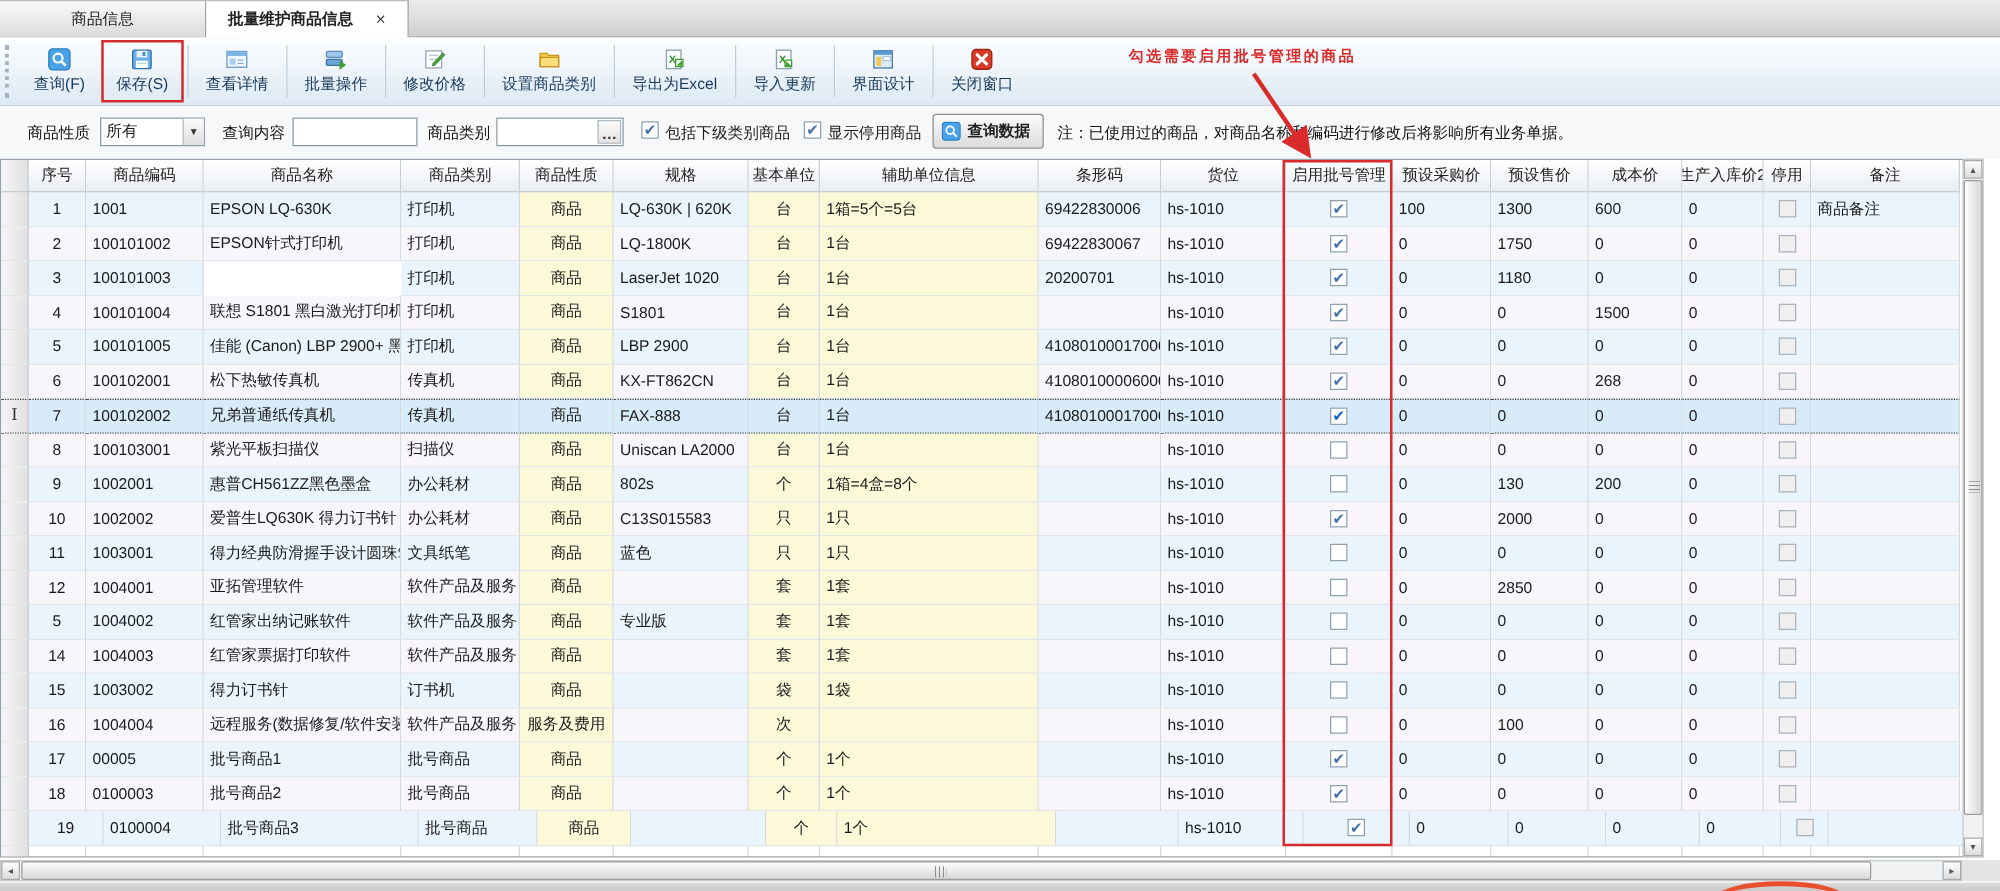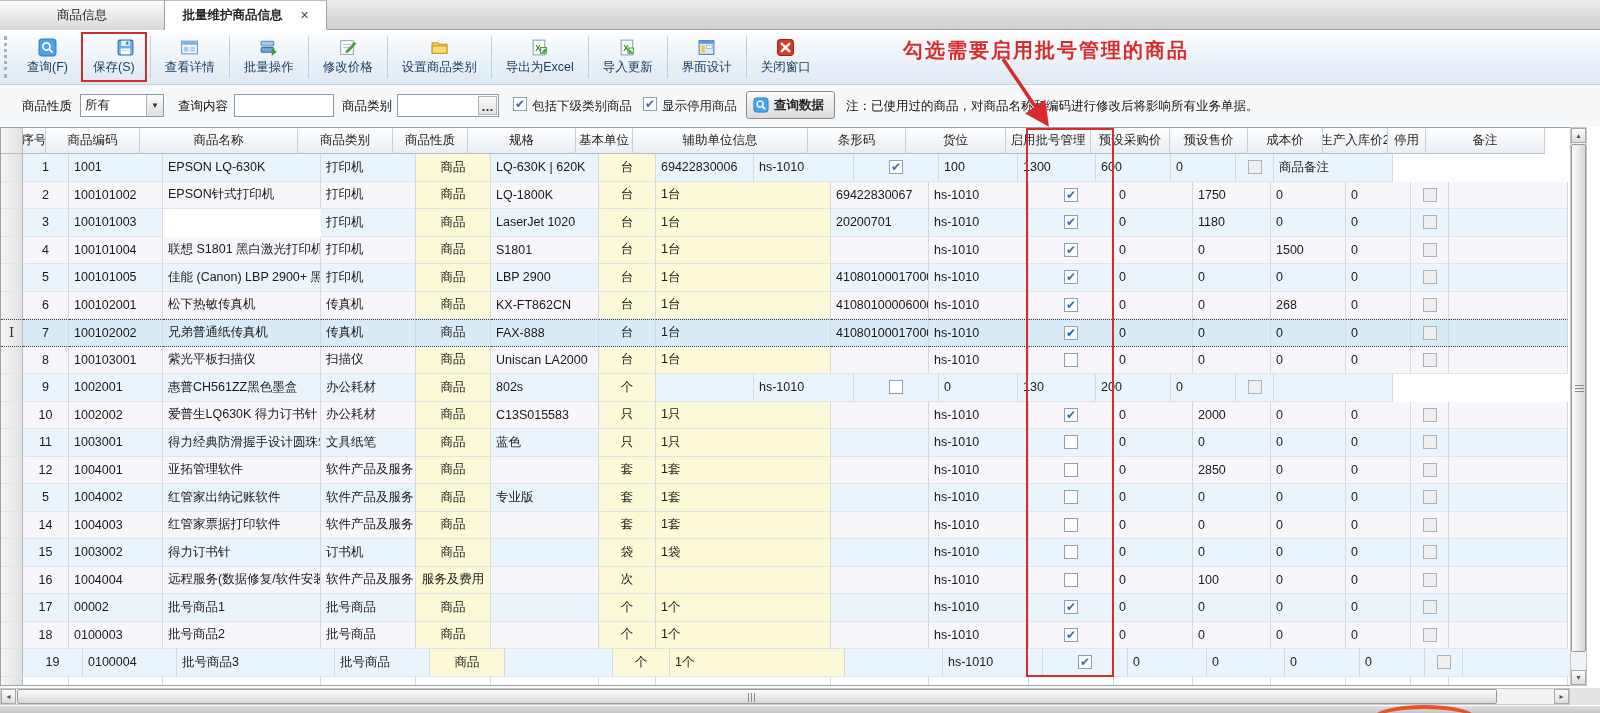--- a/index.html
+++ b/index.html
@@ -18,21 +18,21 @@
   .tab .close-x { margin-left:18px; font-size:14px; color:#444; font-weight:normal; }
 
   
   .toolbar { position:absolute; left:0; top:30px; width:1600px; height:55px;
              background:linear-gradient(#fdfeff,#dde9f3); border-bottom:1px solid #c6d3df;
              display:flex; align-items:stretch; }
   .tb-grip { width:9px; margin:6px 2px 6px 4px; border-left:3px dotted #9fb3c6; }
   .tb-btn { display:flex; flex-direction:column; align-items:center; justify-content:center;
             padding:3px 12px 4px 12px; color:#173a5c; white-space:nowrap; }
   .tb-btn .ticon { width:19px; height:19px; margin-bottom:2px; }
-  .tb-btn.boxed { border:2px solid #d22c2c; padding:1px 10px 2px 10px; margin:2px 1px;align-items:flex-end; }
+  .tb-btn.boxed { border:2px solid #d22c2c; padding:1px 10px 2px 10px; margin:2px 1px; }
   .tb-sep { width:1px; background:#c2cfdb; margin:6px 2px; }
 
   
   .filterbar { position:absolute; left:0; top:85px; width:1600px; height:42px; background:#f6f8fa; }
   .filterbar .lbl { position:absolute; top:13px; color:#111; }
   .inputbox { position:absolute; top:9px; height:23px; background:#fff; border:1px solid #8a9cab; }
   .selectbox { display:flex; align-items:center; }
   .selectbox .val { flex:1; padding-left:4px; }
   .selectbox .dd { width:17px; height:100%; background:linear-gradient(#fafafa,#dfdfdf); border-left:1px solid #aab6c0;
                    display:flex; align-items:center; justify-content:center; font-size:8px; color:#333; }
@@ -81,21 +81,21 @@
                   border:1px solid #a9a9a9; display:flex; align-items:center; justify-content:center; font-size:8px; color:#555; }
   .hscroll .thumb { position:absolute; left:16px; top:0; width:1480px; height:15px; background:linear-gradient(#fdfdfd,#d7d7d7);
                     border:1px solid #9a9a9a; border-radius:2px; }
   .hthumb-grip { position:absolute; left:730px; top:3px; width:9px; height:9px;
                  background:repeating-linear-gradient(90deg,#8a8a8a 0 1px,transparent 1px 3px); }
   .corner { position:absolute; left:1570px; top:688px; width:30px; height:17px; background:#e4e4e4; }
   .bottomstrip { position:absolute; left:0; top:706px; width:1600px; height:7px; background:linear-gradient(#dedede,#c7c7c7); }
 
   
   .red-col-box { position:absolute; left:1026px; top:128px; width:88px; height:549px; border:2px solid #d92b2b; pointer-events:none; }
-  .red-note { position:absolute; left:903px; top:37px; color:#d92b2b; font-size:20px; font-weight:bold; letter-spacing:2px; white-space:nowrap; }
+  .red-note { position:absolute; left:903px; top:37px; color:#d92b2b; font-size:12px; font-weight:bold; letter-spacing:2px; white-space:nowrap; }
   .red-arrow-svg { position:absolute; left:955px; top:55px; pointer-events:none; }
   .red-arc { position:absolute; left:1372px; top:705px; width:105px; height:28px; border:4px solid #e8502e; border-radius:50%; }
 </style>
 </head>
 <body>
 
 <div id="app">
 
   <div class="tabbar">
       <div class="tab" style="width: 165px;">
@@ -229,21 +229,21 @@
             <line x1="10.5" y1="10.5" x2="13.8" y2="13.8" stroke="#fff" stroke-width="1.8"></line>
           </svg></span>
       <span>查询数据</span>
     </div>
     <span class="note">注：已使用过的商品，对商品名称和编码进行修改后将影响所有业务单据。</span>
   </div>
 
   <div class="grid" id="grid">
       <div class="grow header">
         <div class="gc ind" style="width: 22px;"></div>
-        <div class="gc" style="width: 23px;">序号</div>
+        <div class="gc" style="width: 46px;">序号</div>
         <div class="gc" style="width: 94px;">商品编码</div>
         <div class="gc" style="width: 158px;">商品名称</div>
         <div class="gc" style="width: 95px;">商品类别</div>
         <div class="gc" style="width: 75px;">商品性质</div>
         <div class="gc" style="width: 108px;">规格</div>
         <div class="gc" style="width: 57px;">基本单位</div>
         <div class="gc" style="width: 175px;">辅助单位信息</div>
         <div class="gc" style="width: 98px;">条形码</div>
         <div class="gc" style="width: 100px;">货位</div>
         <div class="gc" style="width: 85px;">启用批号管理</div>
@@ -256,20 +256,21 @@
       </div>
       <div class="grow row-odd">
         <div class="gc ind" style="width: 22px;"></div>
         <div class="gc c-center" style="width: 46px;">1</div>
         <div class="gc" style="width: 94px;">1001</div>
         <div class="gc" style="width: 158px;">EPSON LQ-630K</div>
         <div class="gc" style="width: 95px;">打印机</div>
         <div class="gc yellow c-center" style="width: 75px;">商品</div>
         <div class="gc" style="width: 108px;">LQ-630K | 620K</div>
         <div class="gc yellow c-center" style="width: 57px;">台</div>
+        <div class="gc yellow" style="width: 175px;">1箱=5个=5台</div>
         <div class="gc" style="width: 98px;">69422830006</div>
         <div class="gc" style="width: 100px;">hs-1010</div>
         <div class="gc c-center" style="width: 85px;">
           <span class="cb checked"></span>
         </div>
         <div class="gc" style="width: 79px;">100</div>
         <div class="gc" style="width: 78px;">1300</div>
         <div class="gc" style="width: 75px;">600</div>
         <div class="gc" style="width: 65px;">0</div>
         <div class="gc c-center" style="width: 38px;">
@@ -447,20 +448,21 @@
       </div>
       <div class="grow row-odd">
         <div class="gc ind" style="width: 22px;"></div>
         <div class="gc c-center" style="width: 46px;">9</div>
         <div class="gc" style="width: 94px;">1002001</div>
         <div class="gc" style="width: 158px;">惠普CH561ZZ黑色墨盒</div>
         <div class="gc" style="width: 95px;">办公耗材</div>
         <div class="gc yellow c-center" style="width: 75px;">商品</div>
         <div class="gc" style="width: 108px;">802s</div>
         <div class="gc yellow c-center" style="width: 57px;">个</div>
+        <div class="gc yellow" style="width: 175px;">1箱=4盒=8个</div>
         <div class="gc" style="width: 98px;"></div>
         <div class="gc" style="width: 100px;">hs-1010</div>
         <div class="gc c-center" style="width: 85px;">
           <span class="cb"></span>
         </div>
         <div class="gc" style="width: 79px;">0</div>
         <div class="gc" style="width: 78px;">130</div>
         <div class="gc" style="width: 75px;">200</div>
         <div class="gc" style="width: 65px;">0</div>
         <div class="gc c-center" style="width: 38px;">
@@ -632,21 +634,21 @@
         <div class="gc" style="width: 75px;">0</div>
         <div class="gc" style="width: 65px;">0</div>
         <div class="gc c-center" style="width: 38px;">
           <span class="cb dim"></span>
         </div>
         <div class="gc" style="width: 119px;"></div>
       </div>
       <div class="grow row-odd">
         <div class="gc ind" style="width: 22px;"></div>
         <div class="gc c-center" style="width: 46px;">17</div>
-        <div class="gc" style="width: 94px;">00002</div>
+        <div class="gc" style="width: 94px;">00005</div>
         <div class="gc" style="width: 158px;">批号商品1</div>
         <div class="gc" style="width: 95px;">批号商品</div>
         <div class="gc yellow c-center" style="width: 75px;">商品</div>
         <div class="gc" style="width: 108px;"></div>
         <div class="gc yellow c-center" style="width: 57px;">个</div>
         <div class="gc yellow" style="width: 175px;">1个</div>
         <div class="gc" style="width: 98px;"></div>
         <div class="gc" style="width: 100px;">hs-1010</div>
         <div class="gc c-center" style="width: 85px;">
           <span class="cb checked"></span>

